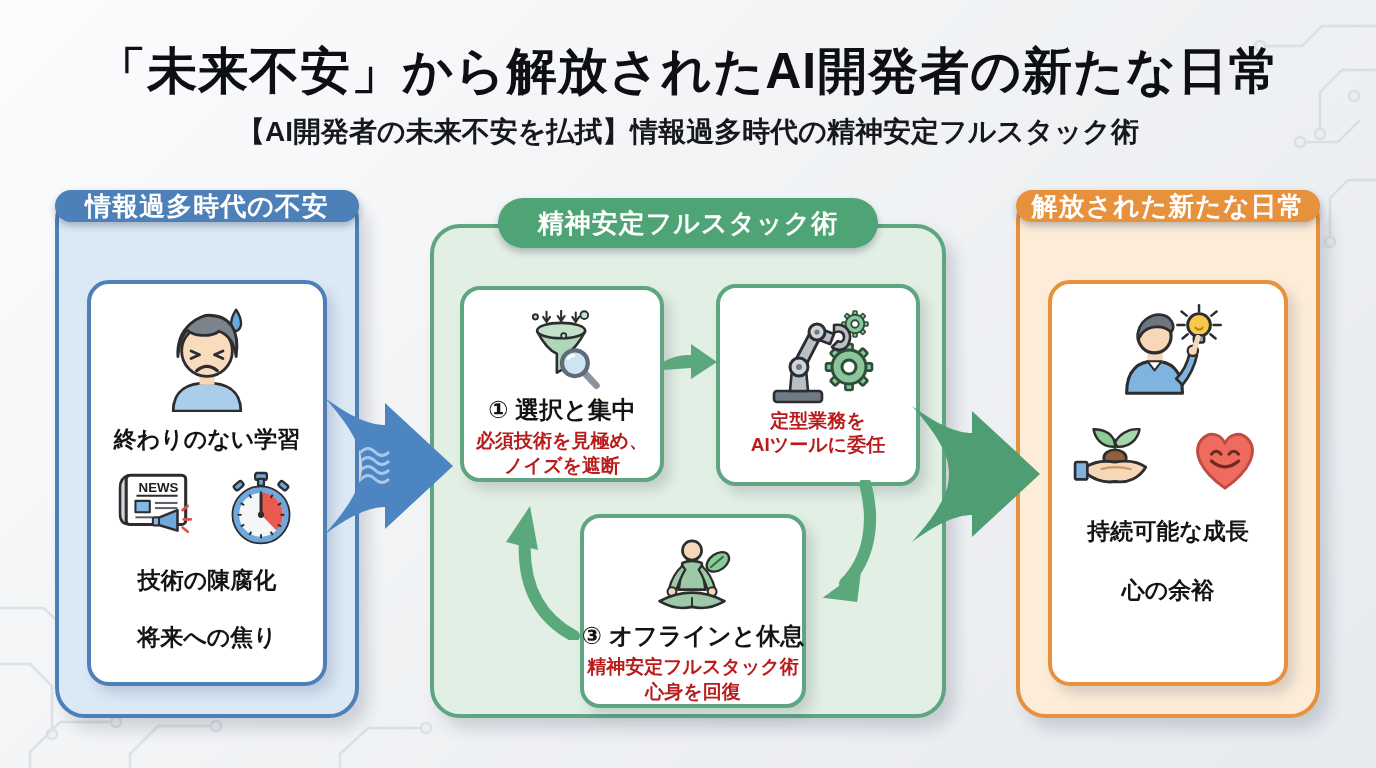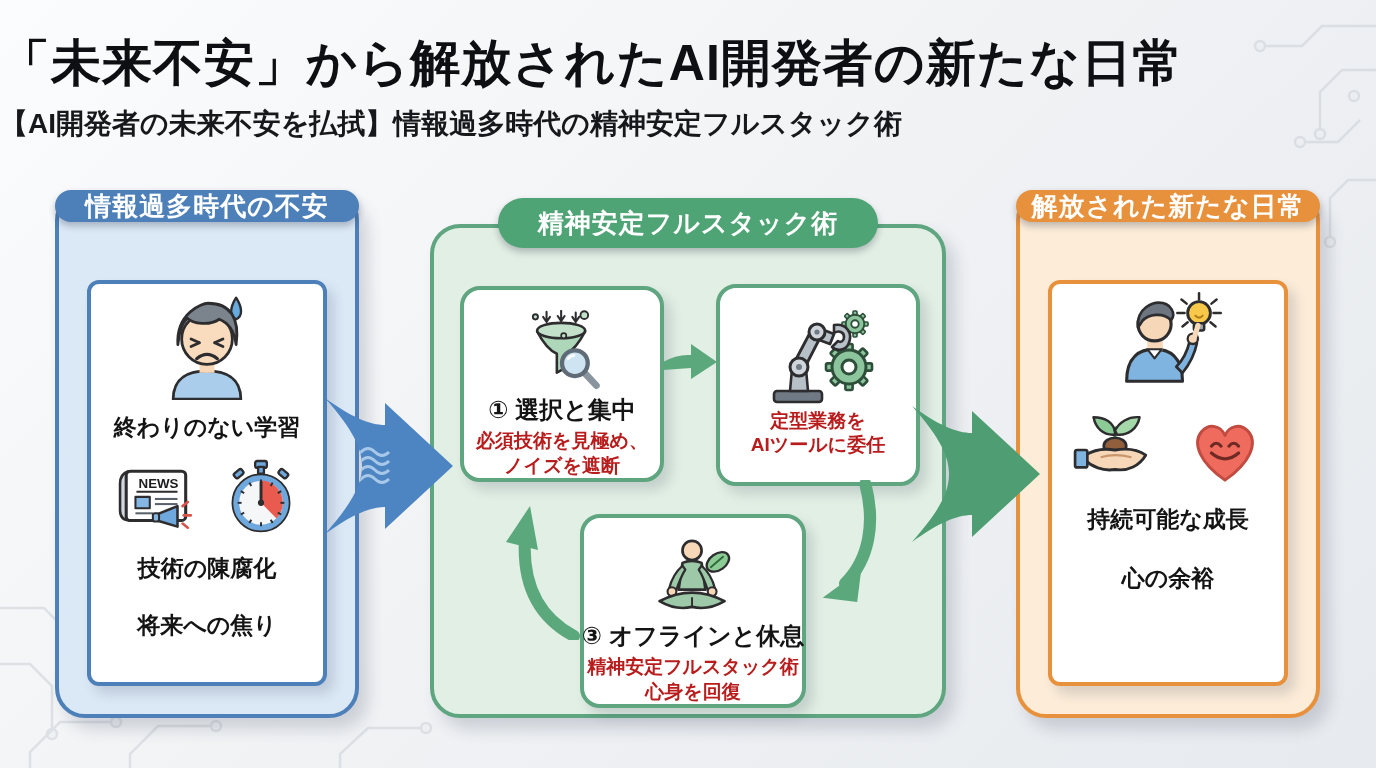--- a/index.html
+++ b/index.html
@@ -7,21 +7,21 @@
   body {
     font-family:"Liberation Sans","DejaVu Sans",sans-serif;
     overflow:hidden;
   }
   #stage {
     position:relative; width:1376px; height:768px;
     background:linear-gradient(135deg,#fbfcfd 0%,#f1f3f5 45%,#e7eaee 100%);
     overflow:hidden;
   }
   .circuit { position:absolute; opacity:.55; }
-  .titles { position:absolute; left:0; top:8px; width:100%; }
+  .titles { position:absolute; left:0; top:16px; width:100%; text-align:center; }
   .main-title {
     margin-top:28px; font-size:50px; font-weight:900; color:#0d0f12;
     letter-spacing:1px; line-height:1.1;
   }
   .sub-title { margin-top:14px; font-size:28px; font-weight:800; color:#16181b; }
 
   .panel { position:absolute; border-radius:30px; }
   .panel-shadow { box-shadow:9px 11px 16px rgba(60,70,95,.20); }
 
   .panel-blue   { left:55px;  top:190px; width:304px; height:528px; background:#dbe8f6; border:4px solid #4d7fb8; }
@@ -37,27 +37,27 @@
   .pill-full { left:-4px; right:-4px; top:-4px; height:32px; }
   .pill-blue { background:#4d7fb8; }
   .pill-green { background:#4fa475; left:50%; top:-30px; transform:translateX(-50%); width:380px; height:50px; }
   .pill-orange { background:#e8913c; }
 
   .card {
     position:absolute; background:#fff; border-radius:22px;
     box-shadow:7px 8px 12px rgba(60,70,95,.18);
     display:flex; flex-direction:column; align-items:center;
   }
-  .side-card { left:28px; right:28px; top:86px; bottom:28px; padding-top:8px;border-radius:12px; }
+  .side-card { left:28px; right:28px; top:86px; bottom:28px; padding-top:20px; }
   .card-blue-border { border:4px solid #4d7fb8; }
   .card-orange-border { border:4px solid #e8913c; }
   .card-green-border { border:4px solid #5ea580; }
 
   .label { font-size:23px; font-weight:800; color:#141414; text-align:center; white-space:nowrap; }
-  .icon-row { display:flex; align-items:flex-end; gap:28px; margin-top:16px; }
+  .icon-row { display:flex; align-items:flex-start; gap:28px; margin-top:16px; }
 
   .step-box { position:absolute; padding-top:20px; border-radius:20px; }
   .step-title { font-size:24px; font-weight:800; color:#141414; margin-top:2px; white-space:nowrap; }
   .step-desc { font-size:19px; font-weight:800; color:#b91c1c; line-height:1.28; text-align:center; margin-top:3px; white-space:nowrap; }
 
   .arrow-abs { position:absolute; z-index:5; }
   svg { display:block; }
   .outline { stroke:#2d2d2f; stroke-linejoin:round; stroke-linecap:round; }
 </style>
 </head>

